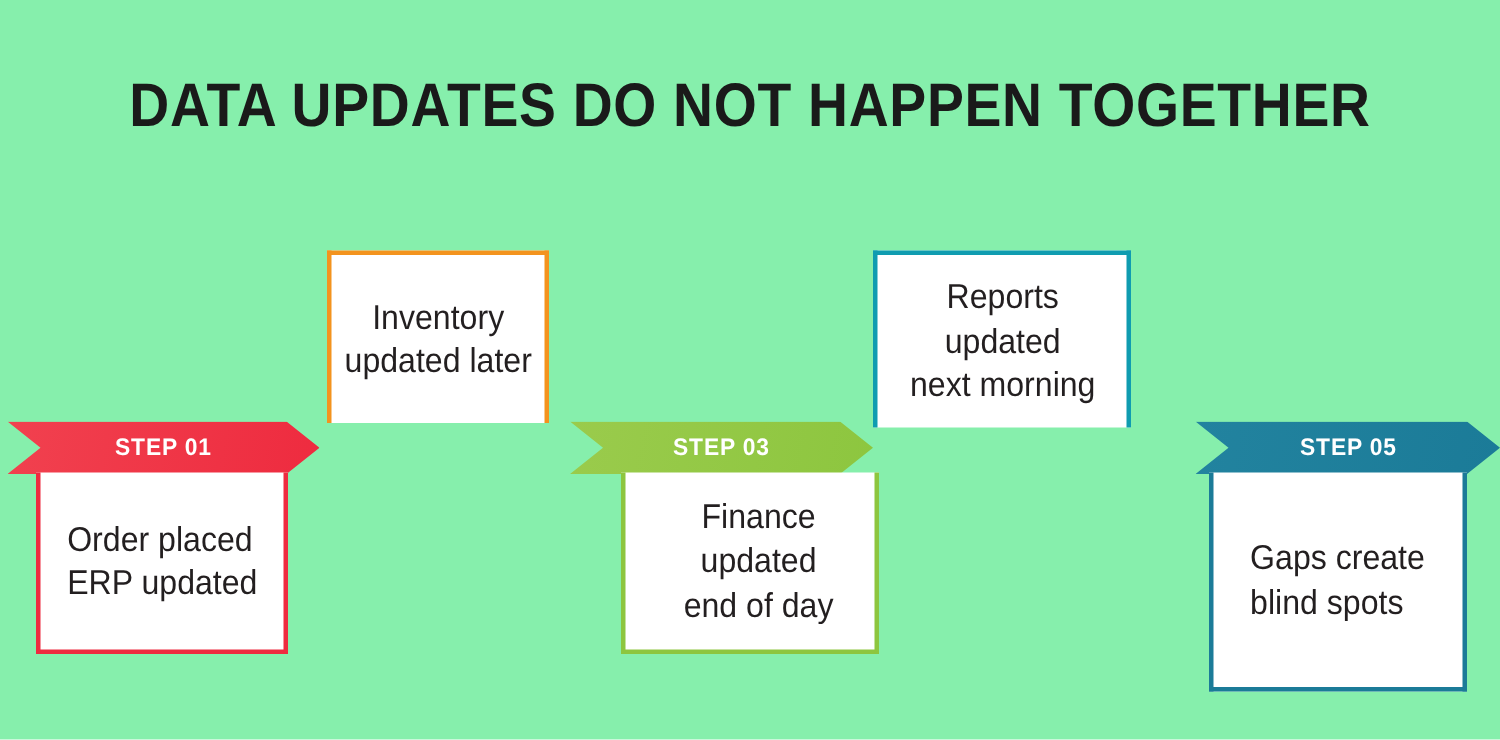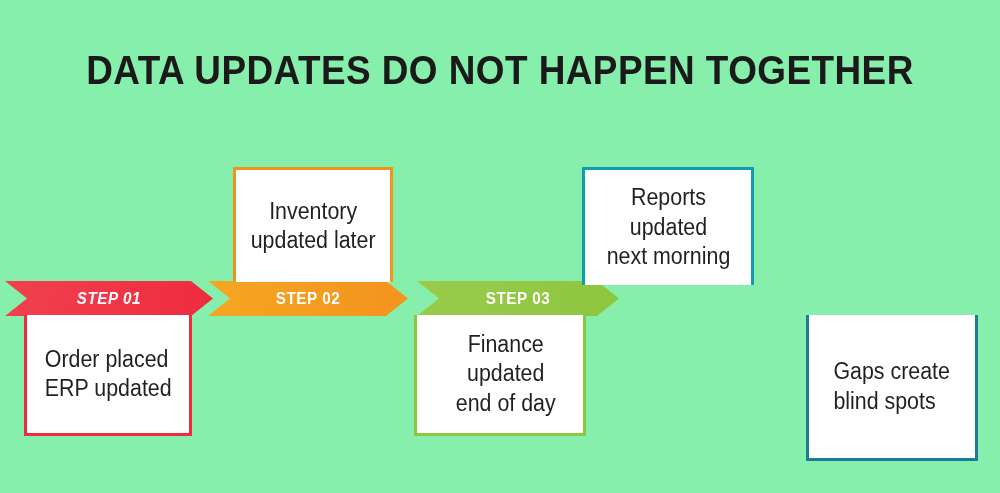--- a/index.html
+++ b/index.html
@@ -87,37 +87,37 @@
   .align-left   { text-align: left; }
 </style>
 </head>
 <body>
 
 <div id="canvas">
 
   <div id="title">DATA UPDATES DO NOT HAPPEN TOGETHER</div>
 
   <div id="band">
-      <div class="chev" style="left: 5px; width: 208px; background: linear-gradient(100deg, rgb(241, 65, 79) 0%, rgb(238, 43, 63) 100%); clip-path: polygon(0px 0px, 186px 0px, 208px 50%, 186px 100%, 0px 100%, 22px 50%); font-style: italic;">
+      <div class="chev" style="left: 5px; width: 208px; background: linear-gradient(100deg, rgb(241, 65, 79) 0%, rgb(238, 43, 63) 100%); clip-path: polygon(0px 0px, 186px 0px, 208px 50%, 186px 100%, 0px 100%, 22px 50%);">
         <span class="chev-label">STEP 01</span>
       </div>
-      <div class="chev" style="left: 208px; width: 200px; background: linear-gradient(100deg, rgb(246, 166, 35) 0%, rgb(243, 147, 30) 100%); clip-path: polygon(0px 0px, 178px 0px, 200px 50%, 178px 100%, 0px 100%, 22px 50%);">
-        <span class="chev-label">STEP 02</span>
+      <div class="chev" style="left: 380px; width: 202px; background: linear-gradient(100deg, rgb(154, 203, 76) 0%, rgb(141, 198, 63) 100%); clip-path: polygon(0px 0px, 180px 0px, 202px 50%, 180px 100%, 0px 100%, 22px 50%);">
+        <span class="chev-label">STEP 03</span>
       </div>
-      <div class="chev" style="left: 417px; width: 202px; background: linear-gradient(100deg, rgb(154, 203, 76) 0%, rgb(141, 198, 63) 100%); clip-path: polygon(0px 0px, 180px 0px, 202px 50%, 180px 100%, 0px 100%, 22px 50%);">
-        <span class="chev-label">STEP 03</span>
+      <div class="chev" style="left: 797px; width: 203px; background: linear-gradient(100deg, rgb(34, 131, 159) 0%, rgb(27, 123, 152) 100%); clip-path: polygon(0px 0px, 181px 0px, 203px 50%, 181px 100%, 0px 100%, 22px 50%);">
+        <span class="chev-label">STEP 05</span>
       </div>
     </div>
 
   <div id="boxes">
       <div class="tbox below" style="left: 24px; width: 168px; border-color: rgb(238, 43, 63); top: 315px; height: 121px;">
         <div class="tbox-text align-left">Order placed
 ERP updated</div>
       </div>
-      <div class="tbox above" style="left: 233px; width: 160px; border-color: rgb(243, 147, 30); top: 167px; height: 115px;">
+      <div class="tbox above" style="left: 218px; width: 148px; border-color: rgb(243, 147, 30); top: 167px; height: 115px;">
         <div class="tbox-text align-center">Inventory
 updated later</div>
       </div>
       <div class="tbox below" style="left: 414px; width: 172px; border-color: rgb(141, 198, 63); top: 315px; height: 121px; padding-left: 12px;">
         <div class="tbox-text align-center">Finance
 updated
 end of day</div>
       </div>
       <div class="tbox above" style="left: 582px; width: 172px; border-color: rgb(15, 156, 176); top: 167px; height: 118px;">
         <div class="tbox-text align-center">Reports

